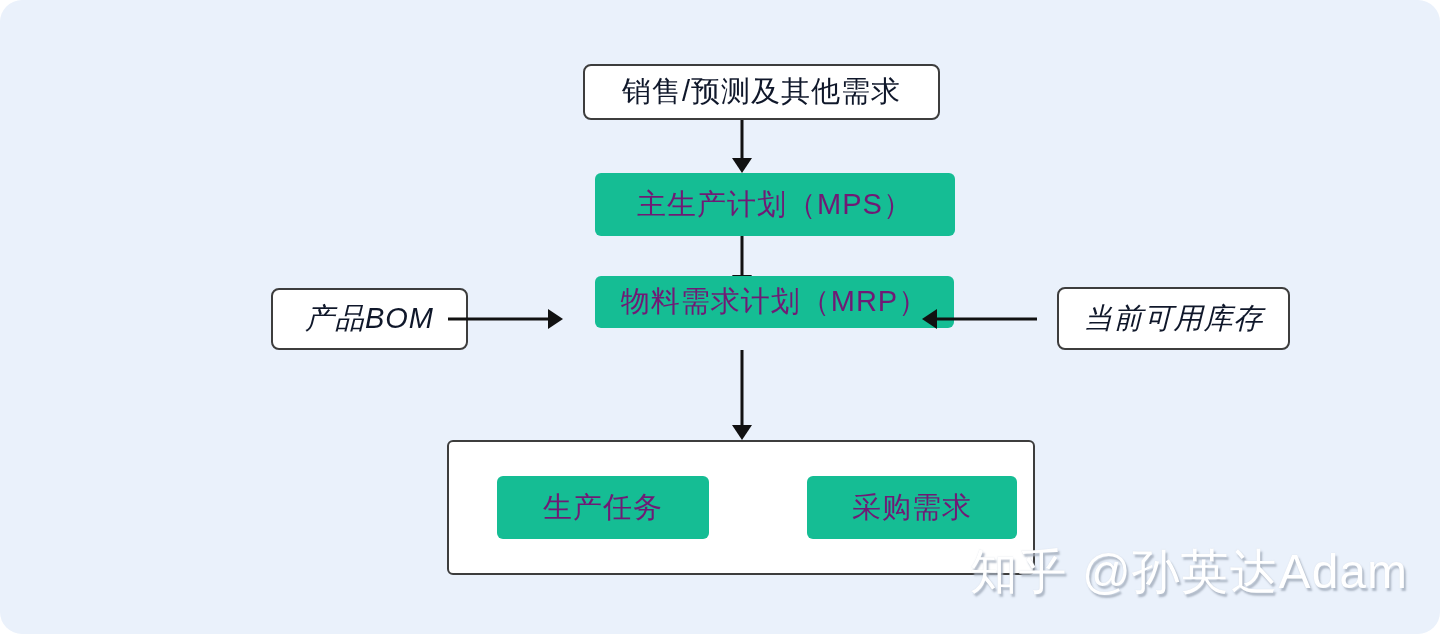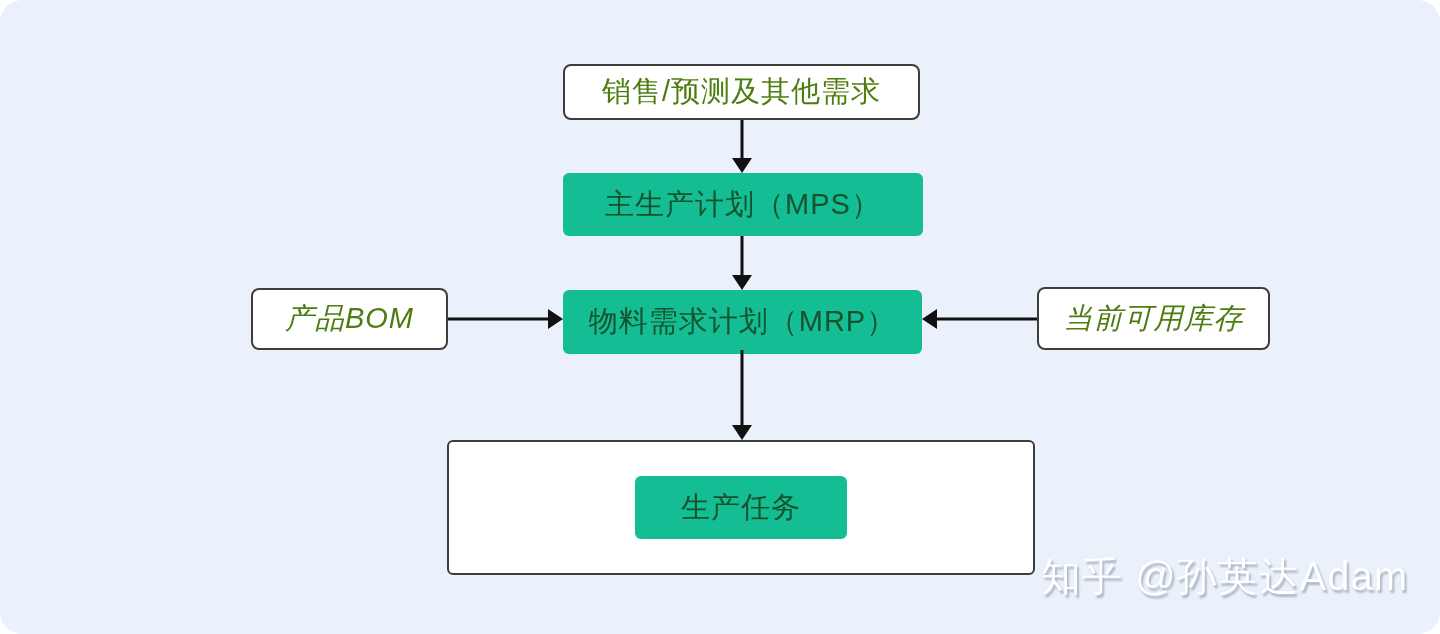--- a/index.html
+++ b/index.html
@@ -24,26 +24,28 @@
     box-sizing: border-box;
     font-size: 29px;
     font-weight: 500;
     letter-spacing: 1px;
     white-space: nowrap;
   }
   .node.white {
     background: #ffffff;
     border: 2px solid #3d3d3d;
     border-radius: 8px;
-    color: #4d7c0f;
+    color: #0f172a;
+    margin-left: 20px;
   }
   .node.green {
     background: #15bd94;
     border-radius: 6px;
-    color: #14532d;
+    color: #701a75;
+    margin-left: 32px;
   }
   .group-box {
     position: absolute;
     box-sizing: border-box;
     background: #ffffff;
     border: 2px solid #3d3d3d;
     border-radius: 6px;
     display: flex;
     align-items: center;
     justify-content: center;
@@ -102,33 +104,33 @@
   .arrow-h.left  .shaft { left: 13px; right: 0; }
   .arrow-h.left  .head  { left: 0; border-right: 15px solid #111111; }
 
   
   #node-demand     { left: 563px;  top: 64px;  width: 357px; height: 56px; }
   #arrow-demand-mps{ left: 732px;  top: 120px; height: 53px; }
   #node-mps        { left: 563px;  top: 173px; width: 360px; height: 63px; }
   #arrow-mps-mrp   { left: 732px;  top: 236px; height: 54px; }
   #node-bom        { left: 251px;  top: 288px; width: 197px; height: 62px; font-style: italic; }
   #arrow-bom-mrp   { left: 448px;  top: 308px; width: 115px; }
-  #node-mrp        { left: 563px;  top: 290px; width: 359px; height: 64px; }
+  #node-mrp        { left: 563px;  top: 276px; width: 359px; height: 52px; }
   #arrow-inv-mrp   { left: 922px;  top: 308px; width: 115px; }
   #node-inventory  { left: 1037px; top: 287px; width: 233px; height: 63px; font-style: italic; }
   #arrow-mrp-out   { left: 732px;  top: 350px; height: 90px; }
   #group-outputs   { left: 447px;  top: 440px; width: 588px; height: 135px; }
   #node-production { width: 212px; height: 63px; }
   #node-purchase   { width: 210px; height: 63px; }
 
   .watermark {
     position: absolute;
     right: 32px;
     bottom: 30px;
-    font-size: 40px;
+    font-size: 48px;
     font-weight: 500;
     letter-spacing: 1px;
     color: #ffffff;
     text-shadow: 2px 3px 2px rgba(168, 178, 193, 0.9), 0 0 1px rgba(190, 198, 212, 0.6);
     white-space: nowrap;
   }
 </style>
 </head>
 <body>
 
@@ -176,17 +178,20 @@
 
   <div class="arrow-v" id="arrow-mrp-out">
     <div class="shaft"></div>
     <div class="head"></div>
   </div>
 
   <div class="group-box" id="group-outputs">
     <div class="node green" id="node-production">
       <span>生产任务</span>
     </div>
+    <div class="node green" id="node-purchase">
+      <span>采购需求</span>
+    </div>
   </div>
 
   <div class="watermark">知乎 @孙英达Adam</div>
 
 </div>
 
 </body></html>

